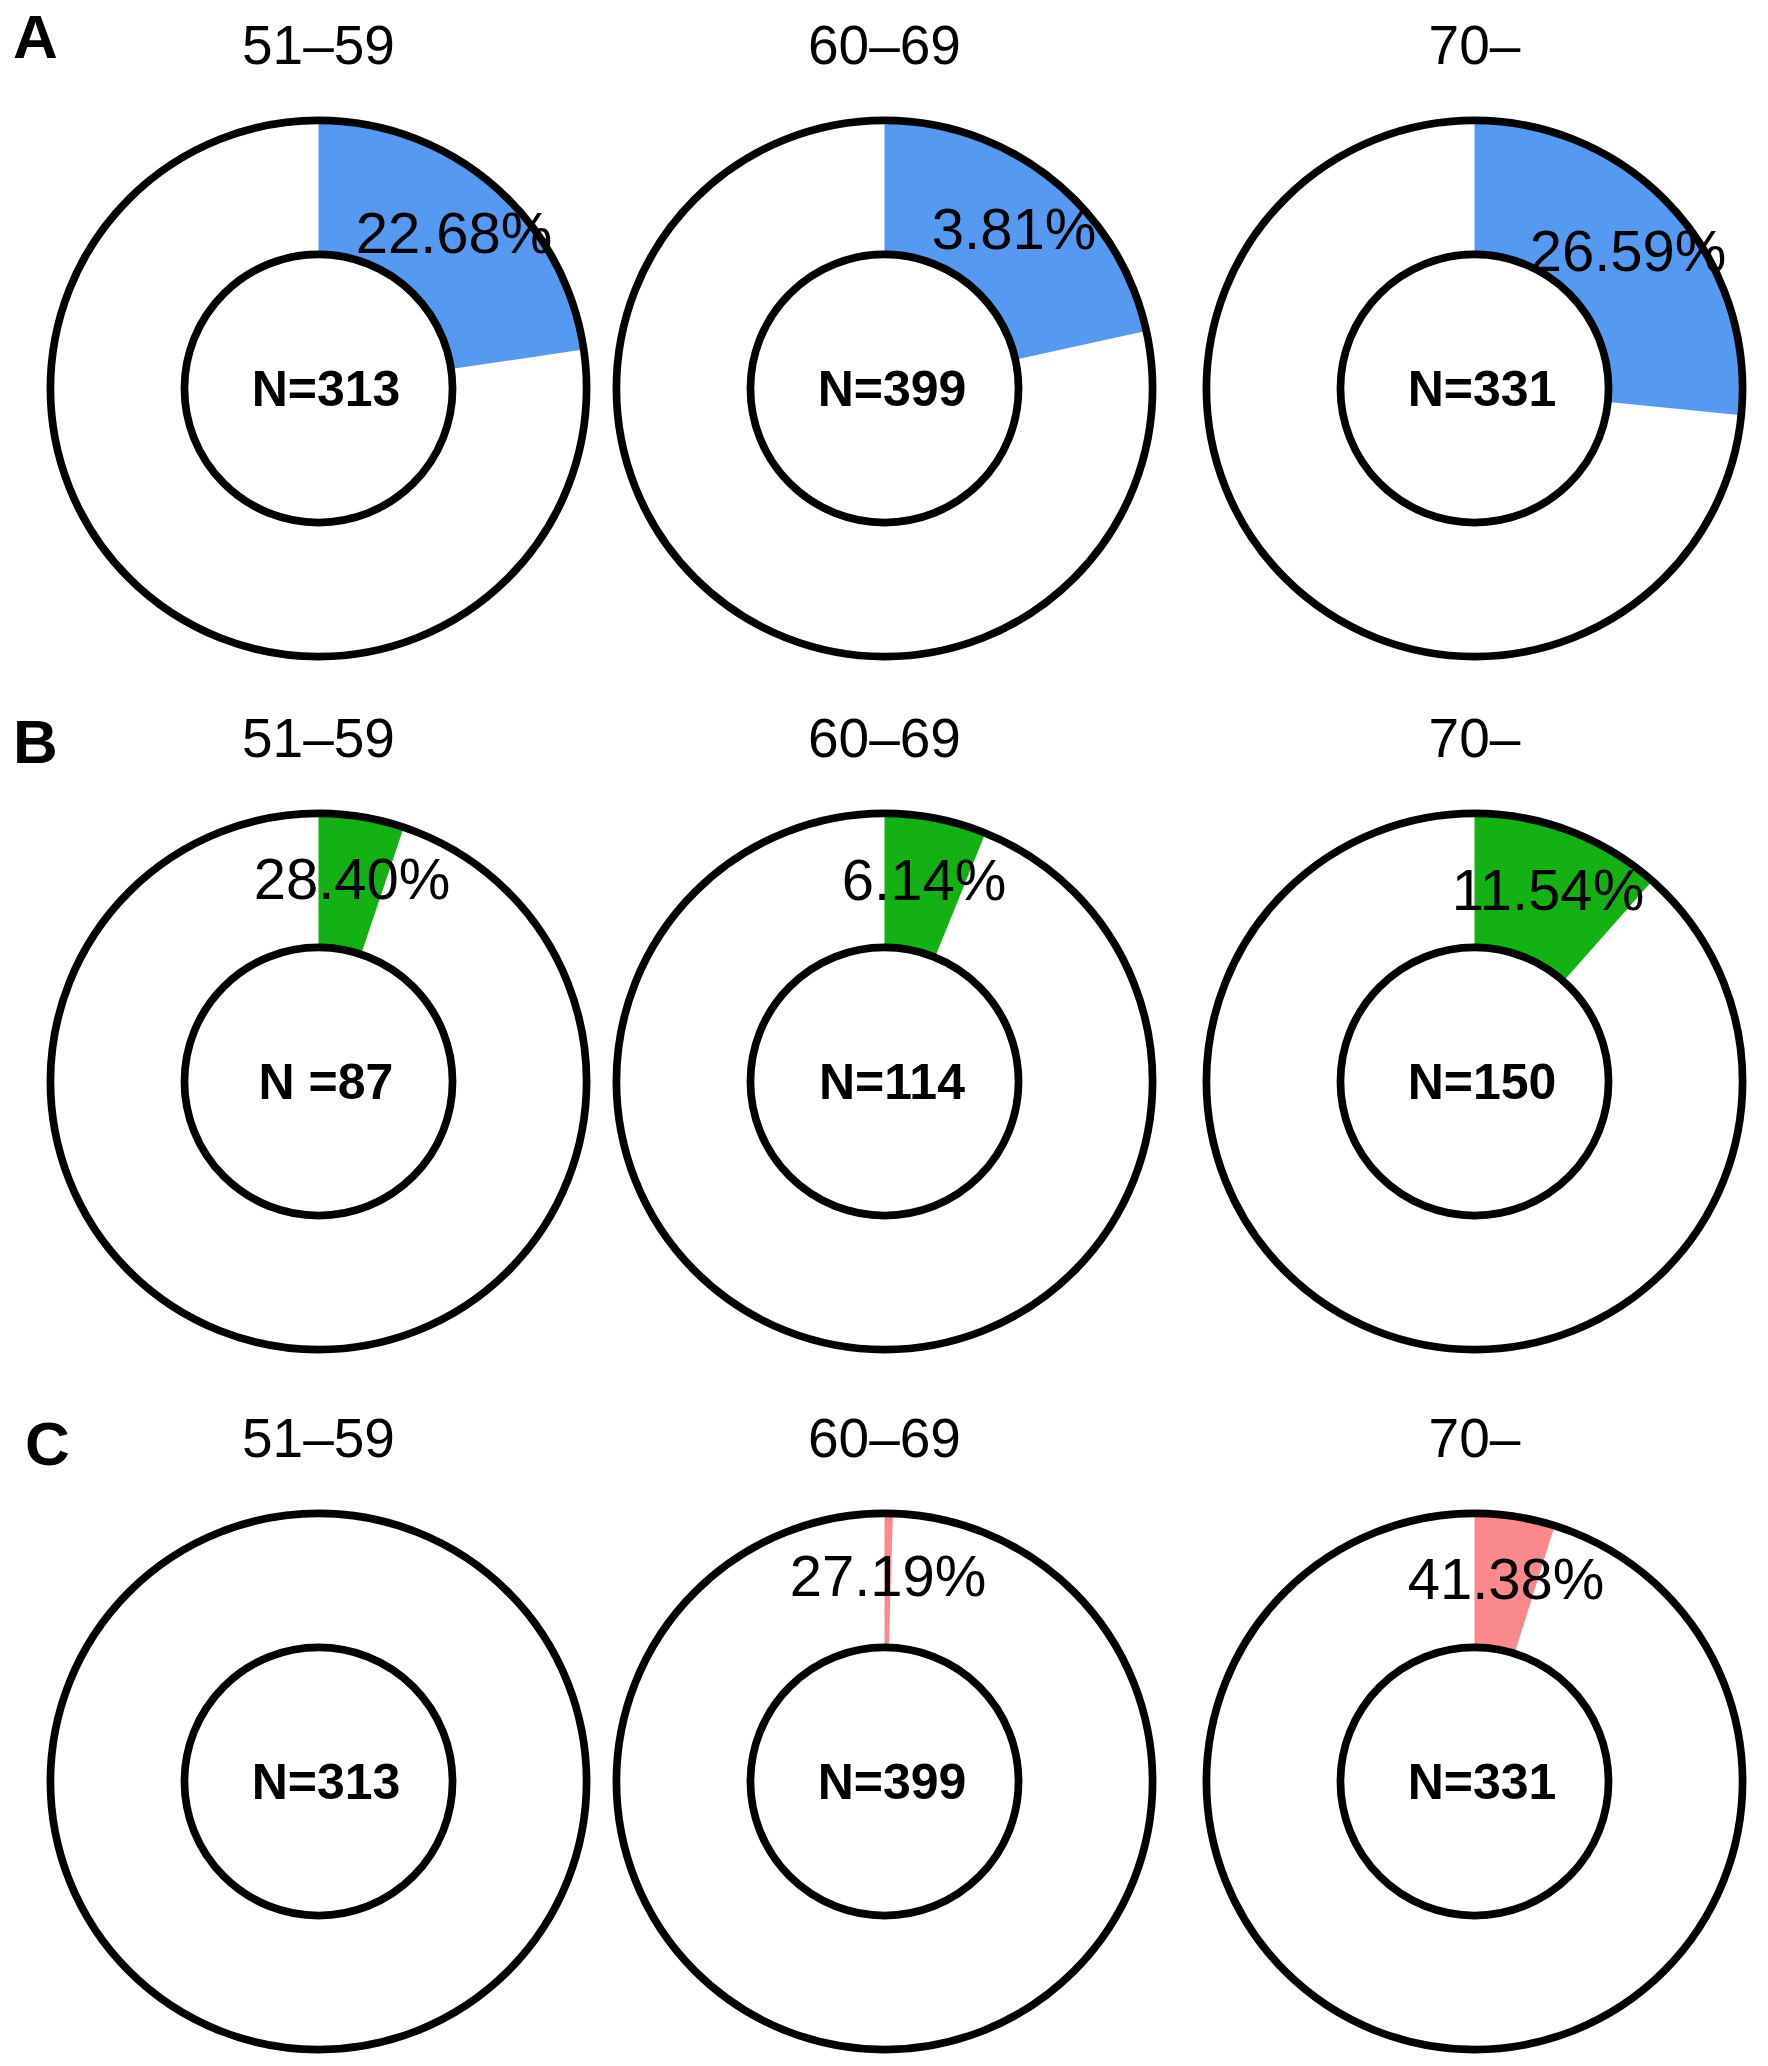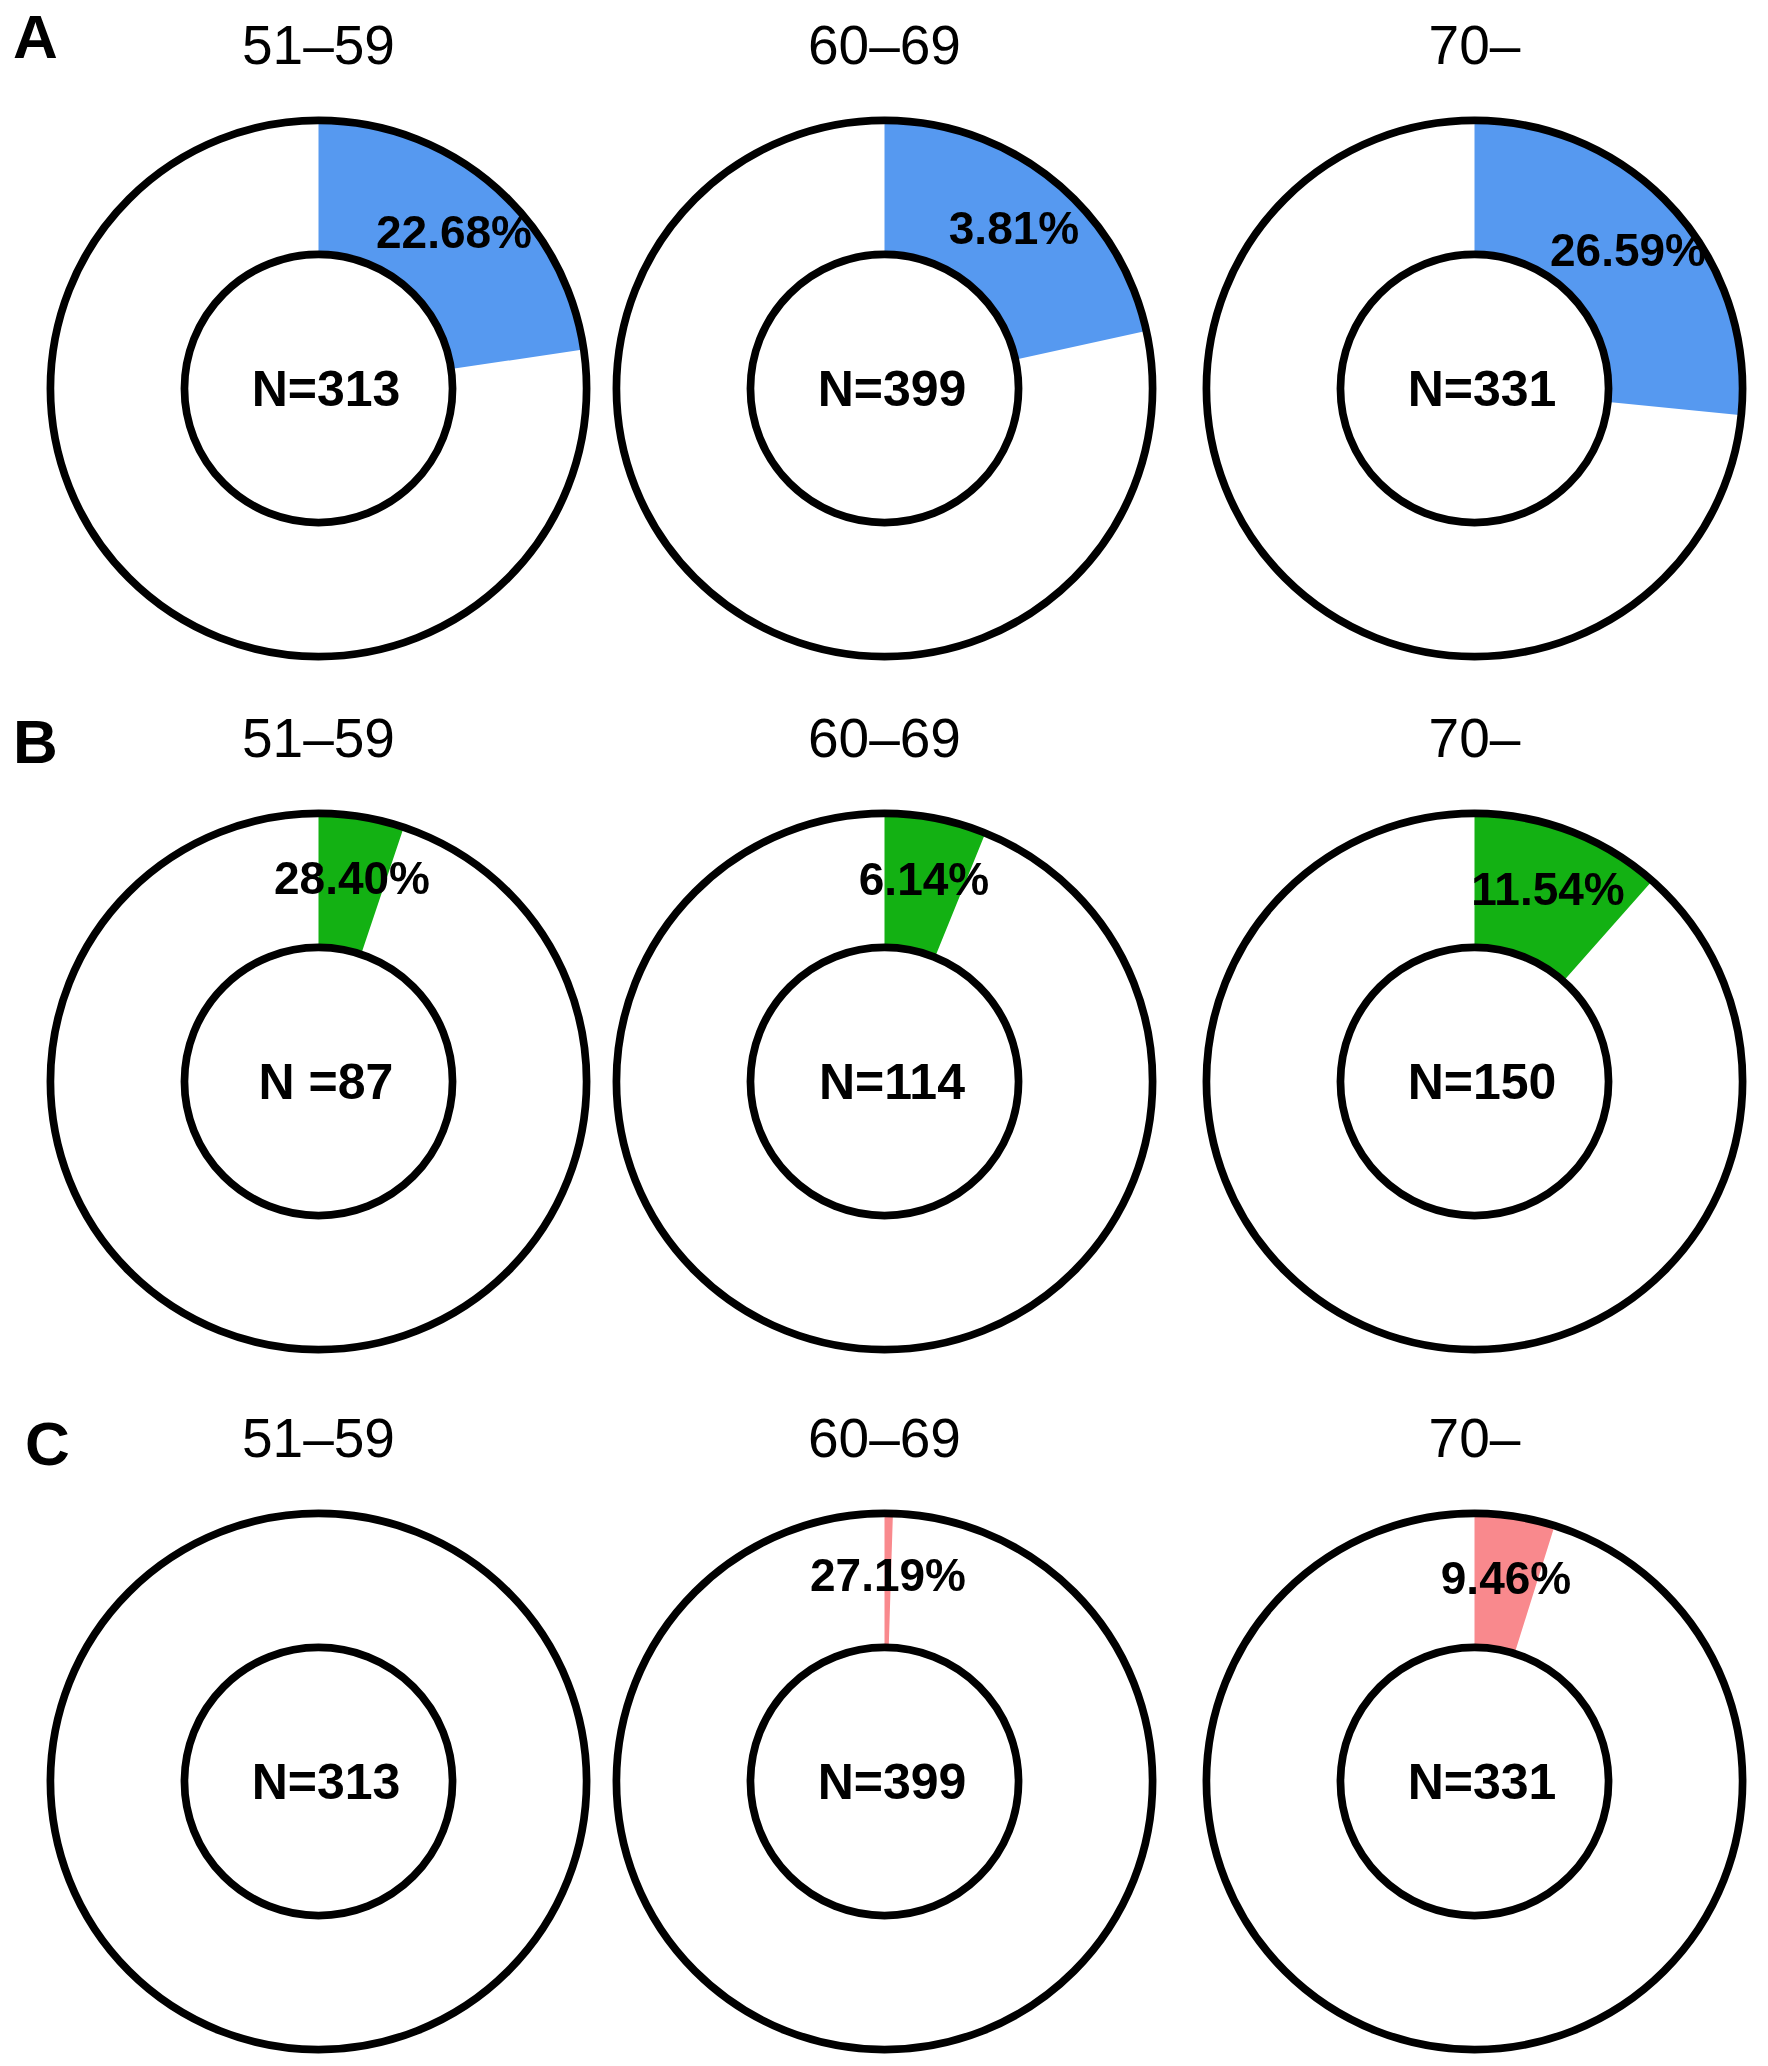--- a/index.html
+++ b/index.html
@@ -16,21 +16,21 @@
     font-size:62px;font-weight:700;line-height:1;
   }
   .cell{position:absolute;width:589px;height:688px;}
   .chart-title{
     position:absolute;top:14.2px;left:0;width:100%;
     text-align:center;font-size:55px;font-weight:400;line-height:1.15;
   }
   .donut-svg{position:absolute;left:0;top:0;width:589px;height:688px;display:block;}
   .pct-label{
     position:absolute;transform:translate(-50%,-50%);
-    font-size:46px;font-weight:700;white-space:nowrap;
+    font-size:58px;font-weight:400;white-space:nowrap;
   }
   .n-label{
     position:absolute;left:294px;top:389px;transform:translate(-50%,-50%);
     font-size:50px;font-weight:700;white-space:nowrap;margin-left:8px;
   }
 </style>
 </head>
 <body>
 
 <div class="figure">
@@ -120,18 +120,18 @@
     <div class="pct-label" style="left: 298px; top: 182px;">27.19%</div>
     <div class="n-label">N=399</div>
   </div>
   <div class="cell" style="left:1180px;top:1393px;">
     <div class="chart-title">70–</div>
     <svg class="donut-svg" viewBox="0 0 993 1160">
         <path d="M 496.5 198 A 457 457 0 0 1 633.07030504281 218.88355708536528 L 563.1415274060101 442.190444704675 A 223 223 0 0 0 496.5 432 Z" fill="#f9898d"></path>
         <circle cx="496.5" cy="655" r="452" fill="none" stroke="#000000" stroke-width="13"></circle>
         <circle cx="496.5" cy="655" r="226" fill="none" stroke="#000000" stroke-width="13"></circle>
       </svg>
-    <div class="pct-label" style="left: 326px; top: 185px;">9.46%</div>
+    <div class="pct-label" style="left: 326px; top: 185px;">41.38%</div>
     <div class="n-label">N=331</div>
   </div>
 
 </div>
 
 
 </body></html>

